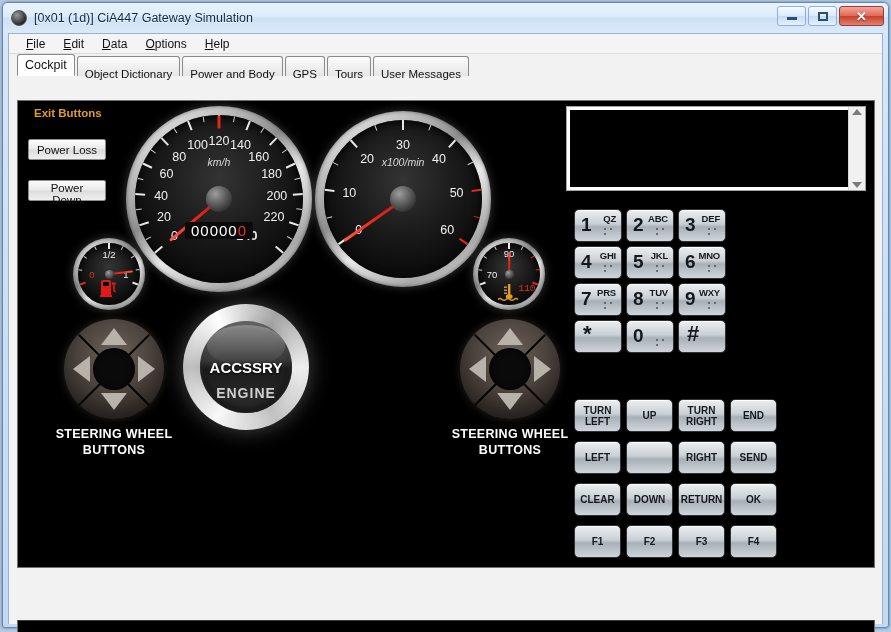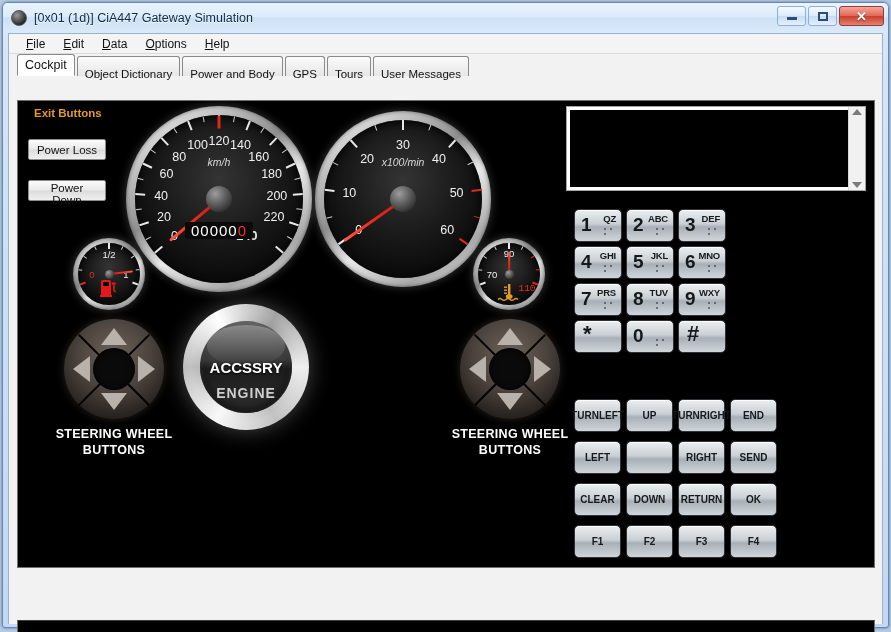--- a/index.html
+++ b/index.html
@@ -407,21 +407,21 @@
     display: grid;
     grid-template-columns: repeat(4, 52px);
     gap: 9px 0;
   }
   .fkey {
     width: 47px; height: 33px;
     border-radius: 5px;
     border: 1px solid #2f3338;
     background: linear-gradient(to bottom,#eceff1 0%,#c9cfd4 45%,#a8b0b7 55%,#cfd5da 100%);
     box-shadow: inset 0 1px 0 rgba(255,255,255,0.85), 0 1px 2px rgba(0,0,0,0.6);
-    display: flex; flex-direction: row;
+    display: flex; flex-direction: column;
     align-items: center; justify-content: center;
     font-size: 10px; font-weight: bold; color: #16191c;
     line-height: 11px;
     cursor: default;
     text-align: center;
   }
 
   
   #iconbar {
     position: absolute;

